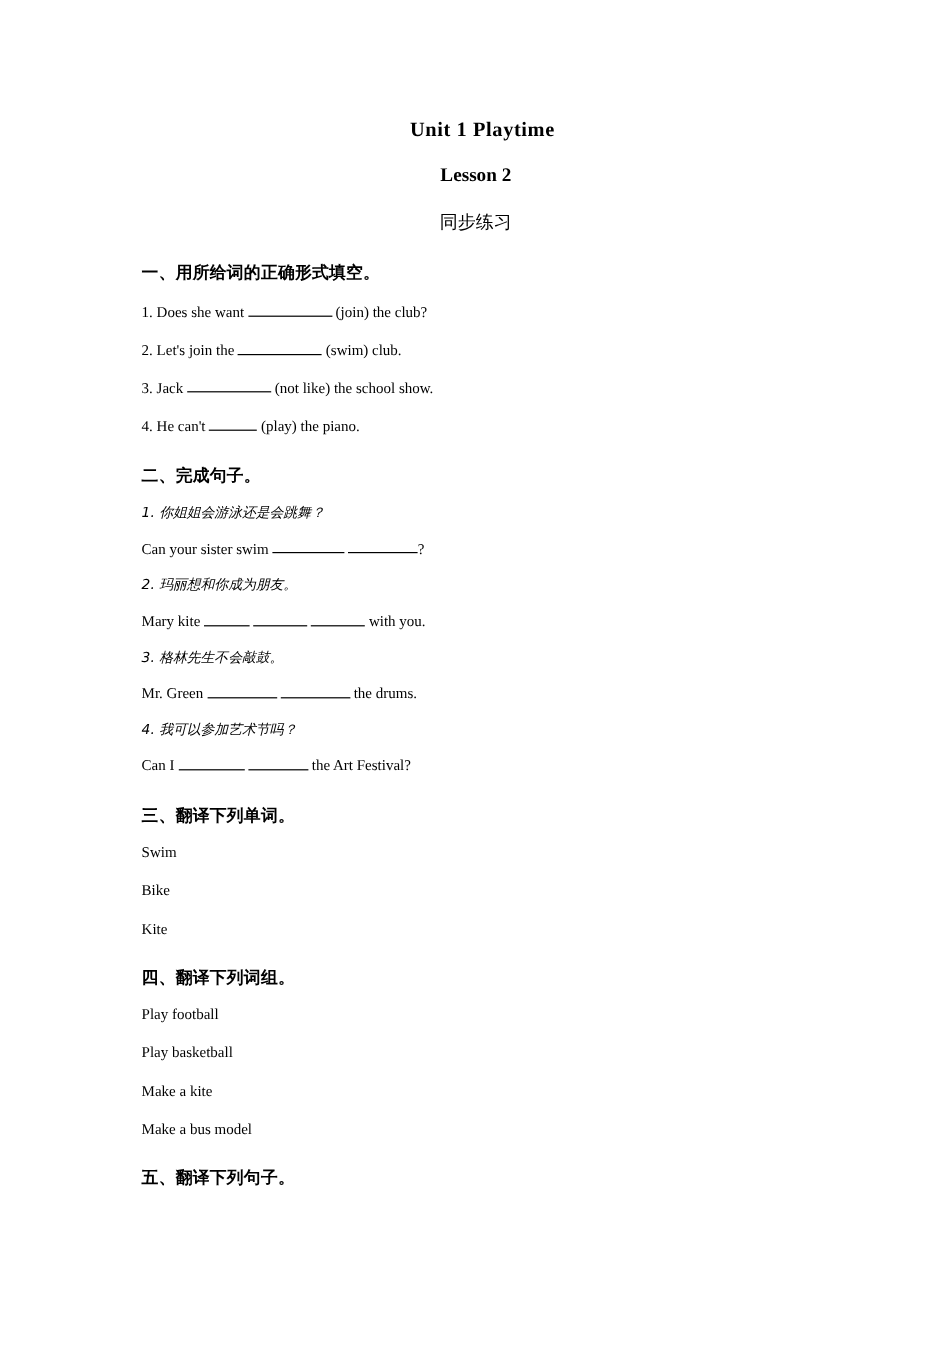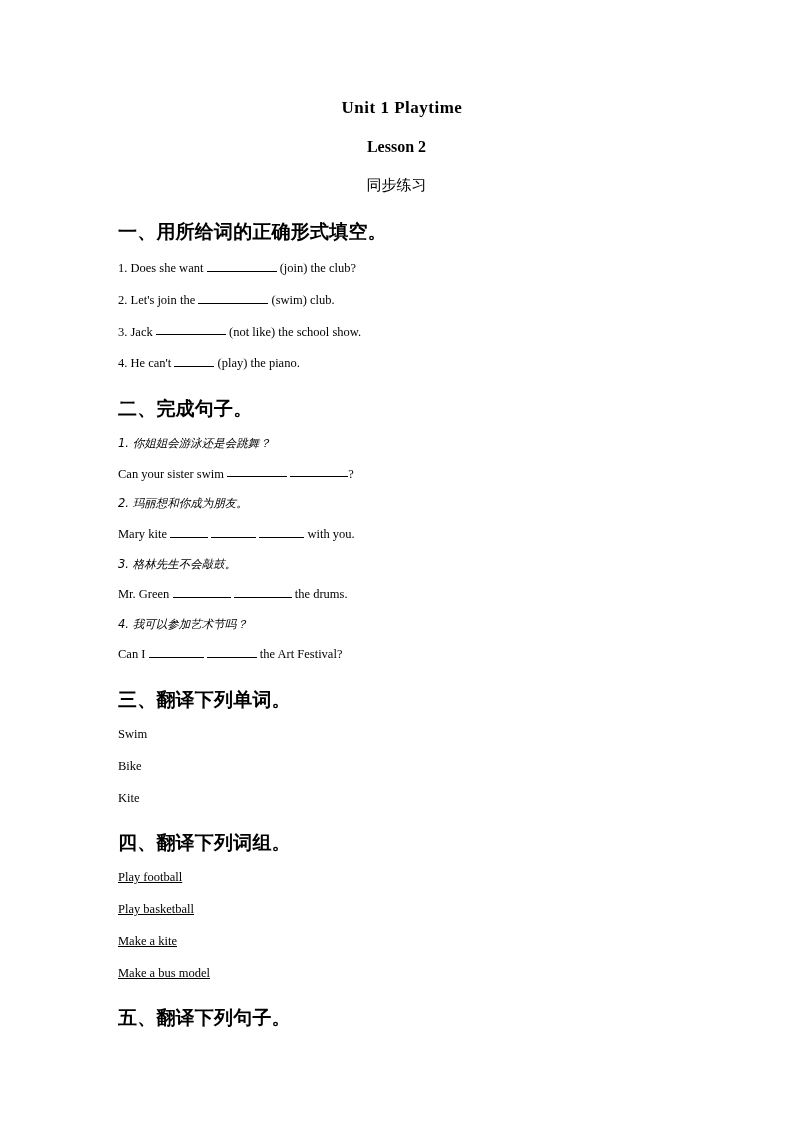--- a/index.html
+++ b/index.html
@@ -46,21 +46,21 @@
     margin-bottom: 6px;
   }
   .content {
     padding-left: 118px;
     padding-right: 110px;
     margin-top: 24px;
   }
   .section-head {
     font-family: "DejaVu Sans", sans-serif;
     font-weight: bold;
-    font-size: 19px;
+    font-size: 14px;
     margin-top: 24px;
     margin-bottom: 14px;
     letter-spacing: 0.2px;
   }
   .section-head.first {
     margin-top: 6px;
   }
   .item {
     font-family: "Liberation Serif", serif;
     font-size: 12.5px;
@@ -77,21 +77,20 @@
   }
   .word {
     font-family: "Liberation Serif", serif;
     font-size: 12.5px;
     margin-bottom: 17px;
   }
   .phrase {
     font-family: "Liberation Serif", serif;
     font-size: 12.5px;
     margin-bottom: 17px;
-    text-decoration: underline;
   }
   .blank {
     display: inline-block;
     border-bottom: 1px solid #000;
     height: 0.95em;
     vertical-align: baseline;
   }
 </style>
 </head>
 <body>

